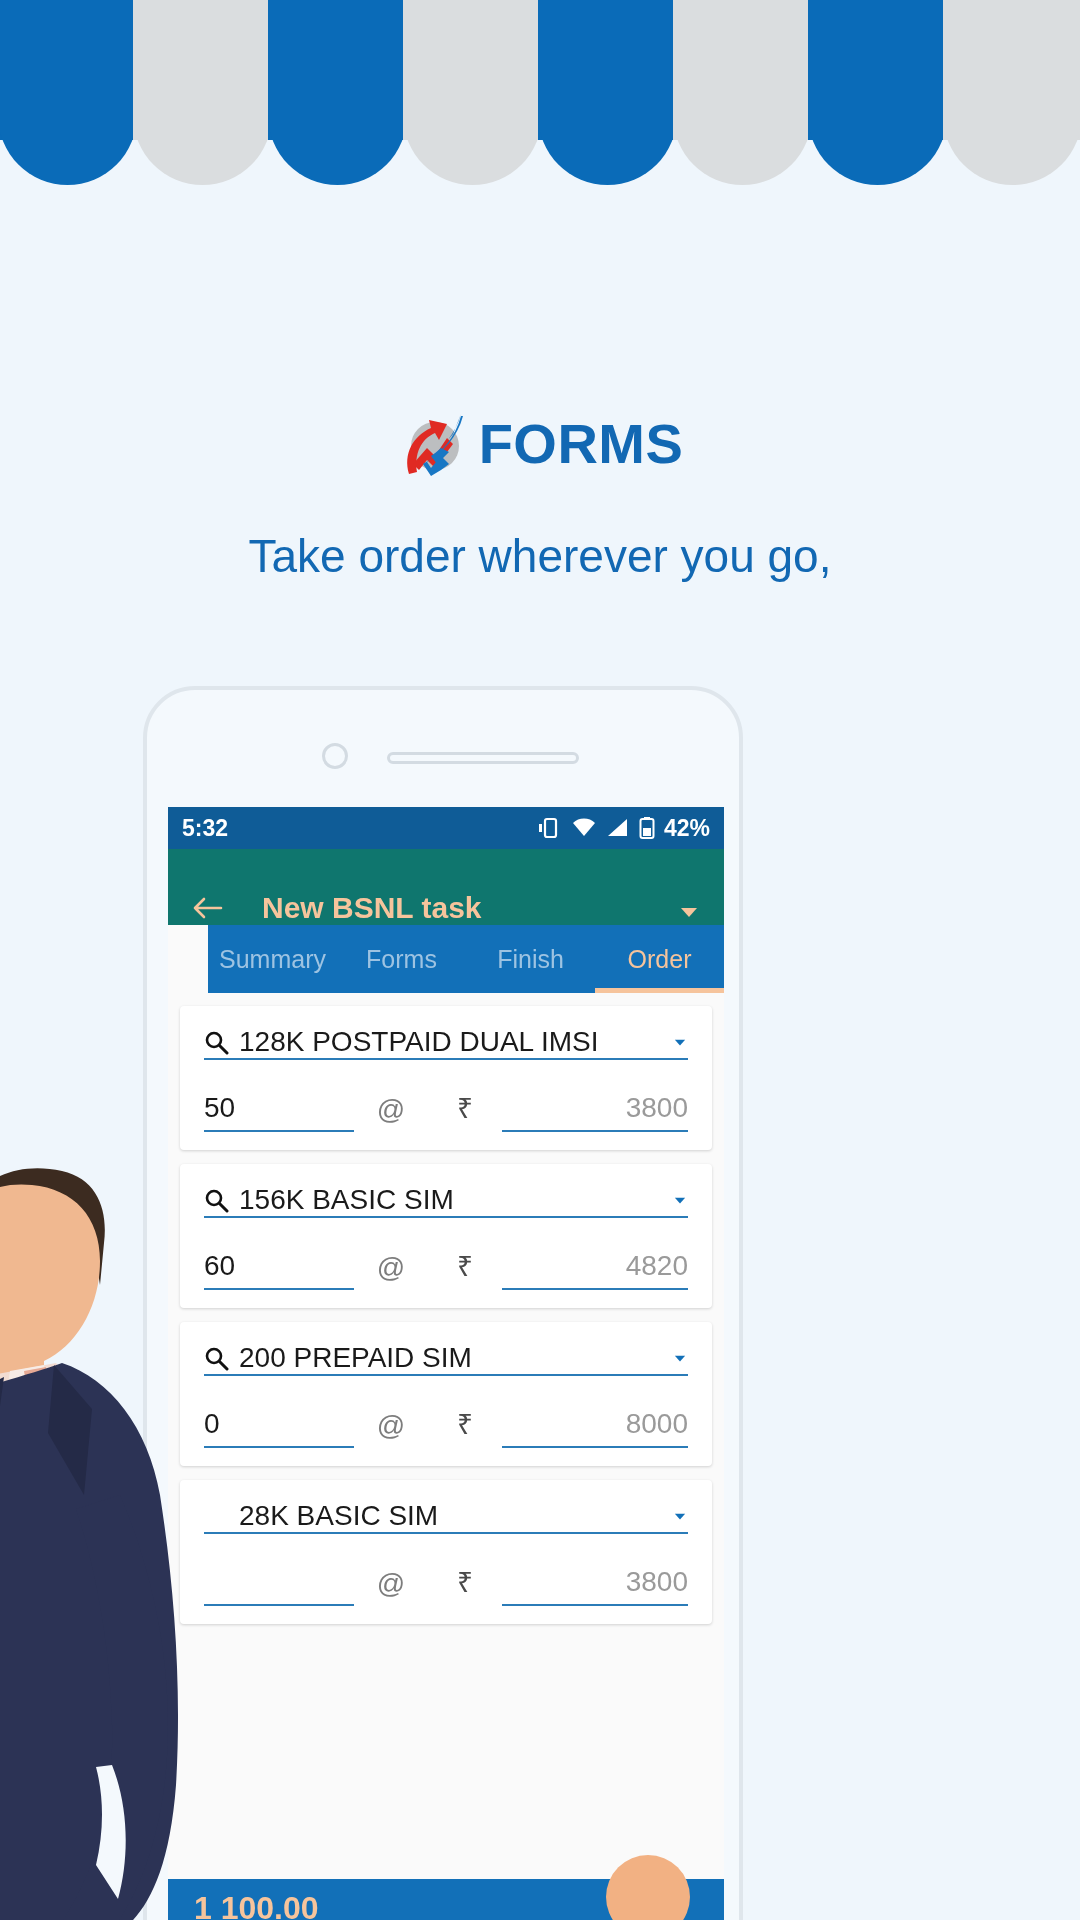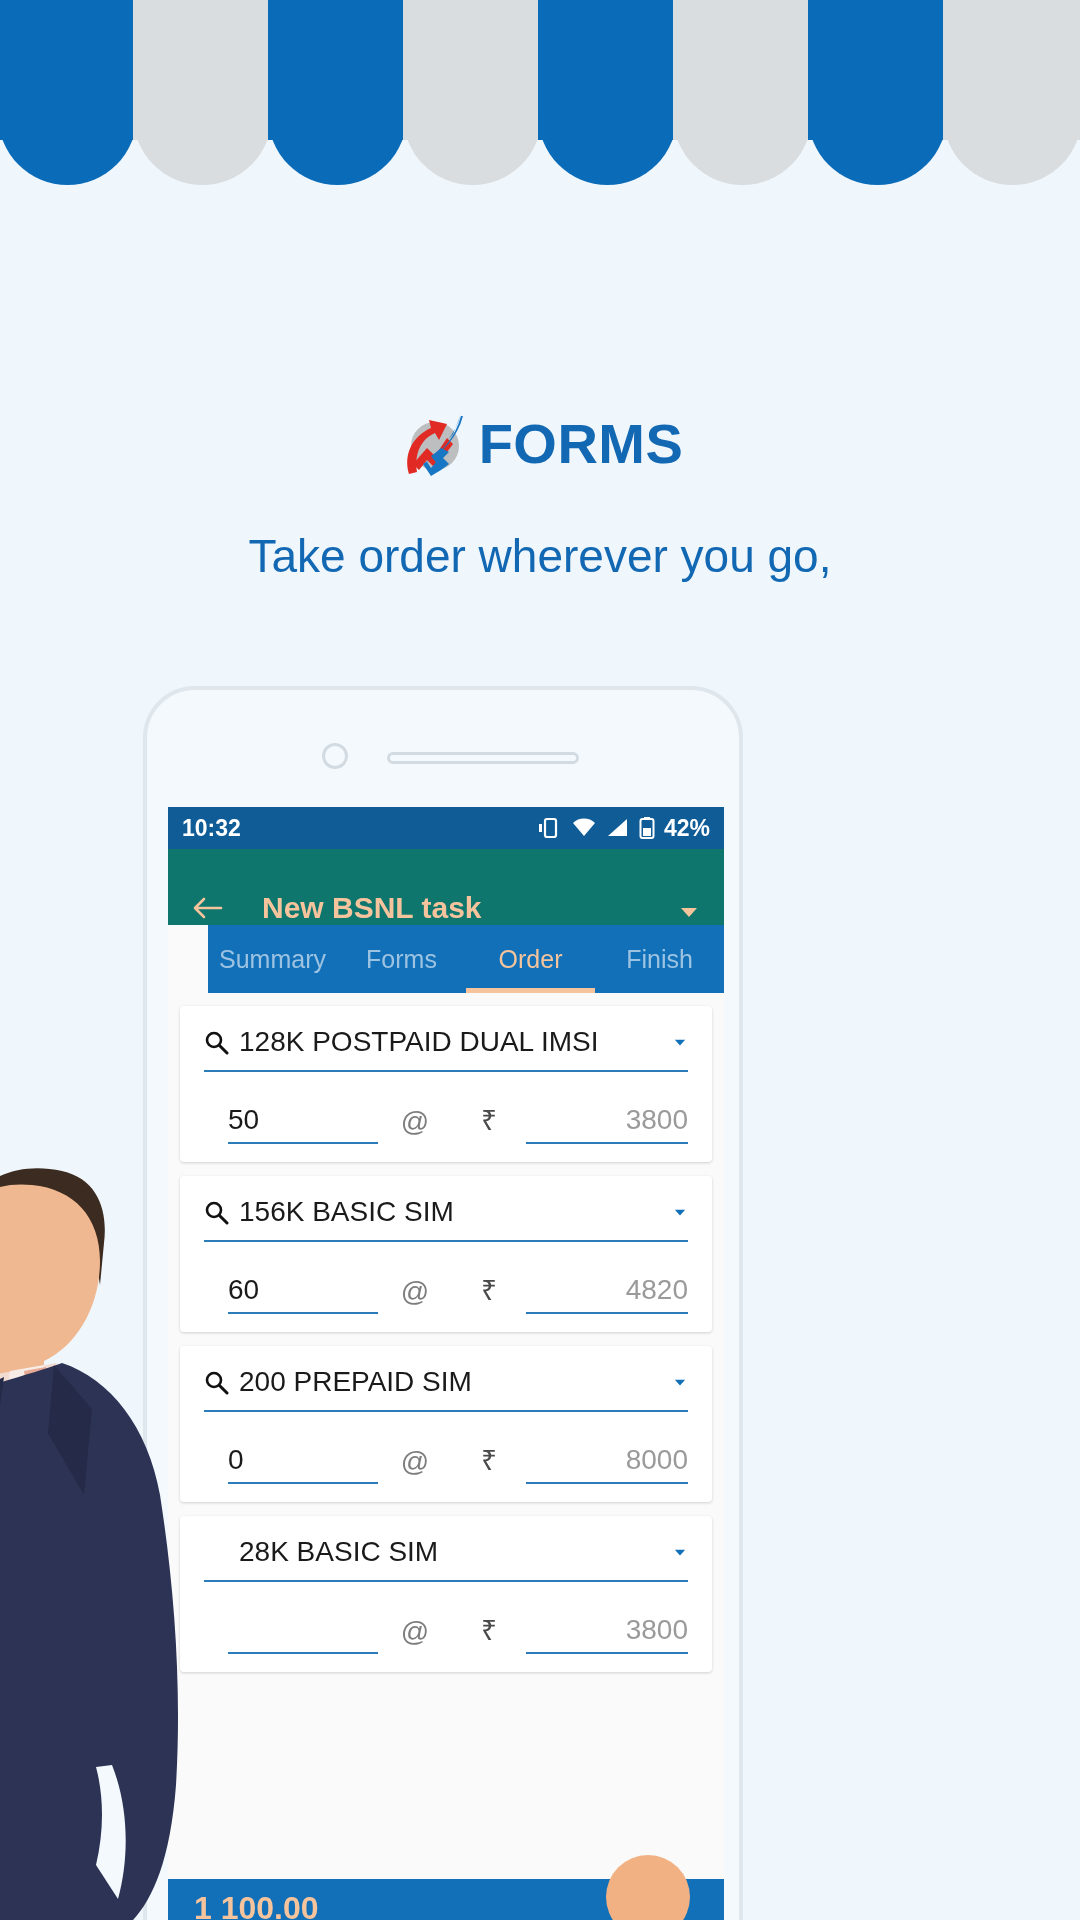--- a/index.html
+++ b/index.html
@@ -55,25 +55,25 @@
   .tab { flex:1; display:flex; align-items:center; justify-content:center;
          font-size:25px; color:#9dc3e2; position:relative; }
   .tab.active { color:#f6c49c; }
   .tab.active::after { content:""; position:absolute; bottom:0; left:0; right:0;
                        height:5px; background:#f6c49c; }
 
   #list { padding:6px 0 0 0; }
   .order-card { background:#fff; border-radius:4px; margin:7px 12px 14px 12px;
                 padding:20px 24px 18px 24px; box-shadow:0 1px 3px rgba(0,0,0,.17); }
   .card-top { display:flex; align-items:center; border-bottom:2px solid #2b7cb8;
-              padding-bottom:12px; }
+              padding-bottom:0; }
   .search-icon { width:25px; height:25px; flex:0 0 auto; }
   .item-name { font-size:28px; color:#1a1a1a; margin-left:10px; white-space:nowrap; }
   .card-caret { margin-left:auto; width:28px; height:28px; flex:0 0 auto; padding-left:12px; }
-  .card-bottom { display:flex; align-items:flex-end; margin-top:28px;margin-left:24px; }
+  .card-bottom { display:flex; align-items:flex-end; margin-top:28px; }
   .qty { width:150px; font-size:28px; color:#1a1a1a; border-bottom:2px solid #2b7cb8;
          padding-bottom:6px; }
   .at { width:74px; text-align:center; font-size:28px; color:#7d7d7d; padding-bottom:6px; }
   .rupee { width:74px; text-align:center; font-size:28px; color:#4a4a4a; padding-bottom:6px; }
   .price { flex:1; text-align:right; font-size:28px; color:#9a9a9a;
            border-bottom:2px solid #2b7cb8; padding-bottom:6px; }
 
   #bottombar { position:absolute; left:0; bottom:0; width:556px; height:58px;
                background:#1270b8; display:flex; align-items:center; padding:0 26px;
                color:#f6c49c; font-size:32px; font-weight:bold; }
@@ -140,21 +140,21 @@
   <div>Take order wherever you go,</div>
 </div>
 
 <div id="phone">
   <div id="phone-camera"></div>
   <div id="phone-speaker"></div>
 
   <div id="screen">
 
     <div id="statusbar">
-      <span>10:32</span>
+      <span>5:32</span>
       <span class="sb-right">
         <svg class="sb-icon" width="26" height="24" viewBox="0 0 26 24">
           <rect x="9" y="3" width="11" height="18" rx="2" fill="none" stroke="#fff" stroke-width="2.2"></rect>
           <rect x="3" y="8" width="3" height="8" fill="#fff"></rect>
         </svg>
         <svg class="sb-icon" width="26" height="24" viewBox="0 0 26 24">
           <path d="M13 20 L2 7 A16 16 0 0 1 24 7 Z" fill="#fff"></path>
         </svg>
         <svg class="sb-icon" width="24" height="24" viewBox="0 0 24 24">
           <path d="M2 20 L21 3 L21 20 Z" fill="#fff"></path>
@@ -174,22 +174,22 @@
       </svg>
       <span id="appbar-title">New BSNL task</span>
       <svg id="appbar-caret" viewBox="0 0 26 26">
         <path d="M5 9 L13 18 L21 9 Z" fill="#f6c49c"></path>
       </svg>
     </div>
 
     <div id="tabs">
       <div class="tab">Summary</div>
       <div class="tab">Forms</div>
+      <div class="tab">Finish</div>
       <div class="tab active">Order</div>
-      <div class="tab">Finish</div>
     </div>
 
     <div id="list">
 
       <div class="order-card">
         <div class="card-top">
           <svg class="search-icon" viewBox="0 0 25 25">
             <circle cx="10" cy="10" r="7" fill="none" stroke="#111" stroke-width="2.6"></circle>
             <path d="M15.5 15.5 L23 23" stroke="#111" stroke-width="3" stroke-linecap="round"></path>
           </svg>

